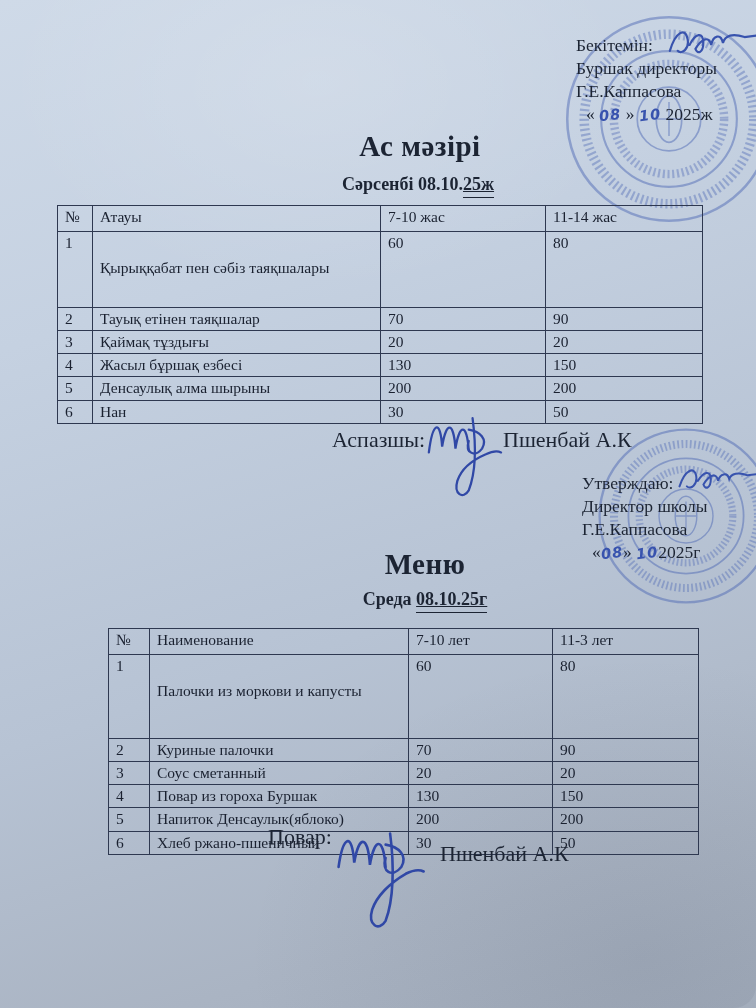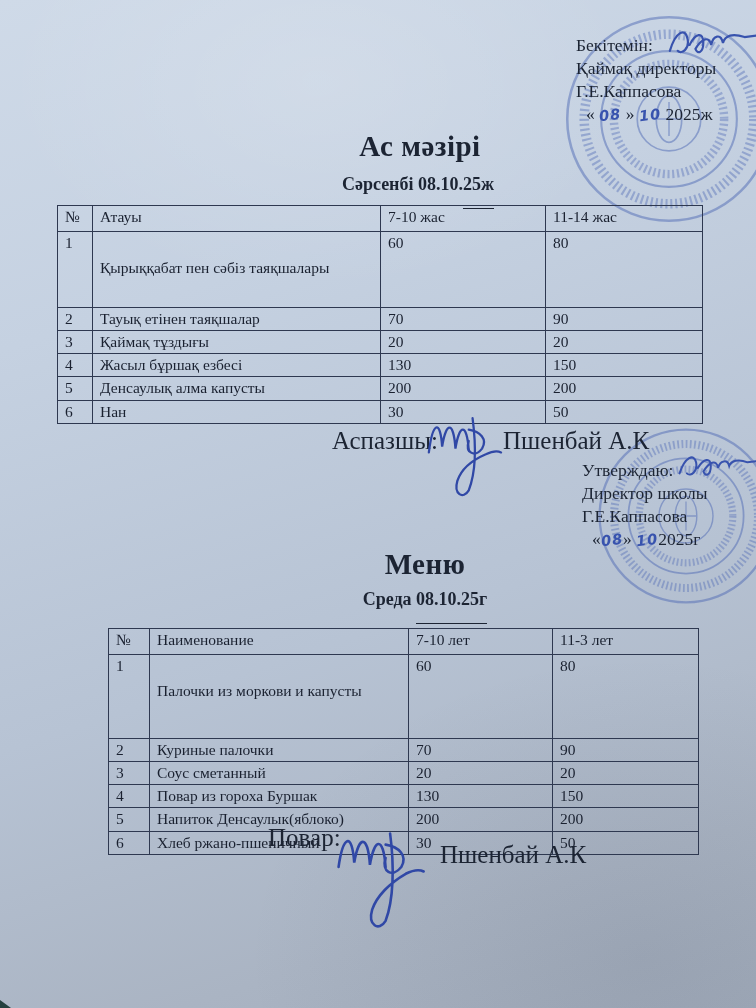--- a/index.html
+++ b/index.html
@@ -2,62 +2,62 @@
 <html><head>
 <meta charset="utf-8">
 <style>
   html,body{margin:0;padding:0;}
   body{
     width:756px;height:1008px;overflow:hidden;position:relative;
     font-family:"Liberation Serif", serif;
     color:#1c2433;
     background:linear-gradient(162deg,#cfdae8 0%,#c5d1e1 28%,#b7c3d4 60%,#aab4c3 85%,#a3adbc 100%);
   }
-  .sheet{position:absolute;inset:0;overflow:hidden;}
+  .sheet{position:absolute;inset:0;overflow:hidden;border-radius:22px;}
   .texture{position:absolute;inset:0;pointer-events:none;
     background:
       radial-gradient(ellipse 60% 30% at 42% 8%, rgba(255,255,255,.14), transparent 70%),
       radial-gradient(ellipse 70% 40% at 85% 95%, rgba(40,50,70,.10), transparent 75%);
   }
   
   .approval{position:absolute;font-size:17.5px;line-height:23px;white-space:nowrap;}
   .approval-top{left:576px;top:34px;}
-  .approval-mid{left:582px;top:459px;}
+  .approval-mid{left:582px;top:472px;}
   .ap-line{position:relative;}
   .ap-date .indent{display:inline-block;width:10px;}
   .hw{font-family:"DejaVu Sans",sans-serif;font-style:italic;color:#3853ae;
       font-size:14.5px;display:inline-block;transform:rotate(-7deg);letter-spacing:1px;font-weight:bold;}
   .sig-small{position:absolute;pointer-events:none;}
   .sig-top1{left:86px;top:-13px;width:118px;height:42px;}
   .sig-top2{left:92px;top:-12px;width:92px;height:38px;}
   
   .centered{position:absolute;left:0;right:0;text-align:center;}
   .title{font-size:29px;font-weight:bold;letter-spacing:.5px;}
   .title-1{top:130px;transform:translateX(42px);}
   .title-2{top:548px;transform:translateX(47px);}
   .subtitle{font-size:18px;font-weight:bold;}
   .subtitle-1{top:174px;transform:translateX(40px);}
   .subtitle-2{top:589px;transform:translateX(47px);}
-  .udate{border-bottom:1.7px solid #1c2433;padding-bottom:14px;}
+  .udate{border-bottom:1.7px solid #1c2433;padding-bottom:3px;text-decoration:underline;}
   
   table.menu-table{position:absolute;border-collapse:collapse;font-size:15.5px;
     table-layout:fixed;color:#1a2130;}
   .t1{left:57px;top:205px;width:645px;}
   .t2{left:108px;top:628px;width:590px;}
   .menu-table th,.menu-table td{
     border:1.6px solid #2e3850;padding:1px 7px 1px 7px;vertical-align:top;
     text-align:left;font-weight:normal;line-height:1.3;overflow:hidden;white-space:nowrap;}
   .menu-table th{height:23px;}
   .menu-table td{height:19px;}
   .menu-table tr.tall td{height:48px;}
   .t2 tr.tall td{height:56px;}
   .t1 td.name-pad{padding-top:26px;}
   .t2 td.name-pad{padding-top:26px;}
   
-  .cook-label,.cook-name{position:absolute;font-size:25px;white-space:nowrap;}
+  .cook-label,.cook-name{position:absolute;font-size:22px;white-space:nowrap;}
   .cook1-label{left:332px;top:427px;}
   .cook1-name{left:503px;top:427px;}
   .cook2-label{left:268px;top:824px;}
   .cook2-name{left:440px;top:841px;}
   .sig-big{position:absolute;pointer-events:none;}
   .sig-cook1{left:420px;top:403px;width:88px;height:95px;}
   .sig-cook2{left:328px;top:820px;width:104px;height:112px;}
   
   .stamp{position:absolute;pointer-events:none;opacity:.48;filter:blur(.35px);}
   .stamp-a{left:563px;top:13px;width:212px;height:212px;}
@@ -98,21 +98,21 @@
     </svg>
   </div>
 
   <div class="approval approval-top">
     <div class="ap-line">
       <span>Бекітемін:</span>
       <svg class="sig-small sig-top1" viewBox="0 0 120 42">
         <path d="M8,30 C14,10 24,6 26,18 C28,28 20,34 16,30 M28,24 C34,12 42,10 42,22 C42,32 36,34 34,28 C40,18 48,14 50,24 C52,14 60,12 62,22 C64,14 72,12 84,16 L114,12" fill="none" stroke="#3853ae" stroke-width="2.2" stroke-linecap="round"></path>
       </svg>
     </div>
-    <div class="ap-line">Қаймақ директоры</div>
+    <div class="ap-line">Буршак директоры</div>
     <div class="ap-line">Г.Е.Каппасова</div>
     <div class="ap-line ap-date"><span class="indent"></span><span>«</span> <span class="hw">08</span> <span>»</span> <span class="hw">10</span> <span>2025ж</span></div>
   </div>
 
   <div class="centered title title-1">Ас мәзірі</div>
   <div class="centered subtitle subtitle-1">
     <span>Сәрсенбі</span>
     <span>08.10.</span><span class="udate">25ж</span>
   </div>
 
@@ -151,21 +151,21 @@
           <td>20</td>
         </tr>
         <tr>
           <td>4</td>
           <td>Жасыл бұршақ езбесі</td>
           <td>130</td>
           <td>150</td>
         </tr>
         <tr>
           <td>5</td>
-          <td>Денсаулық  алма капусты</td>
+          <td>Денсаулық  алма шырыны</td>
           <td>200</td>
           <td>200</td>
         </tr>
         <tr>
           <td>6</td>
           <td>Нан</td>
           <td>30</td>
           <td>50</td>
         </tr>
       </tbody>

